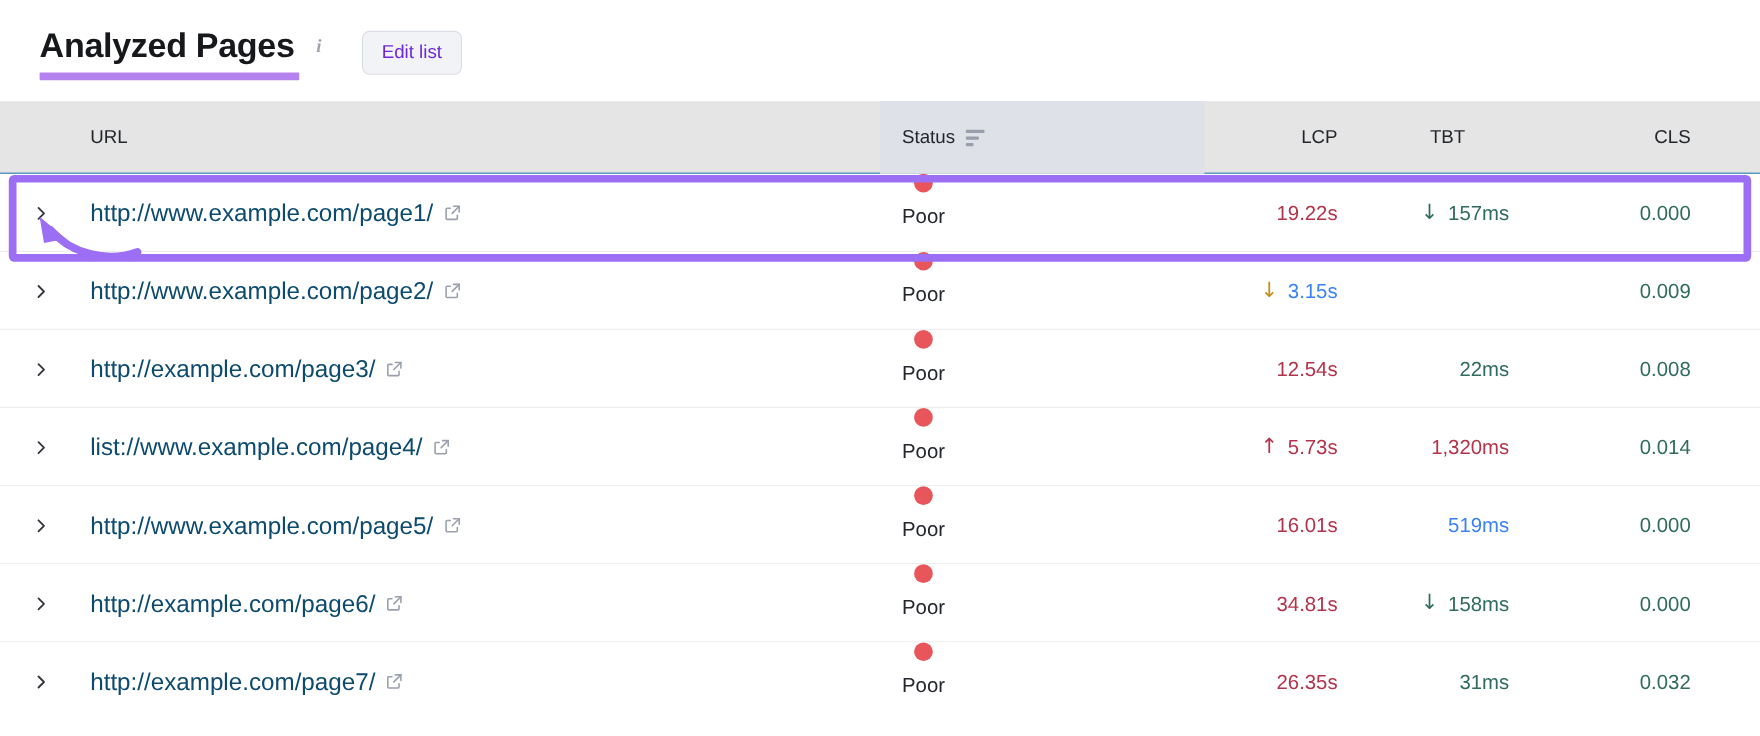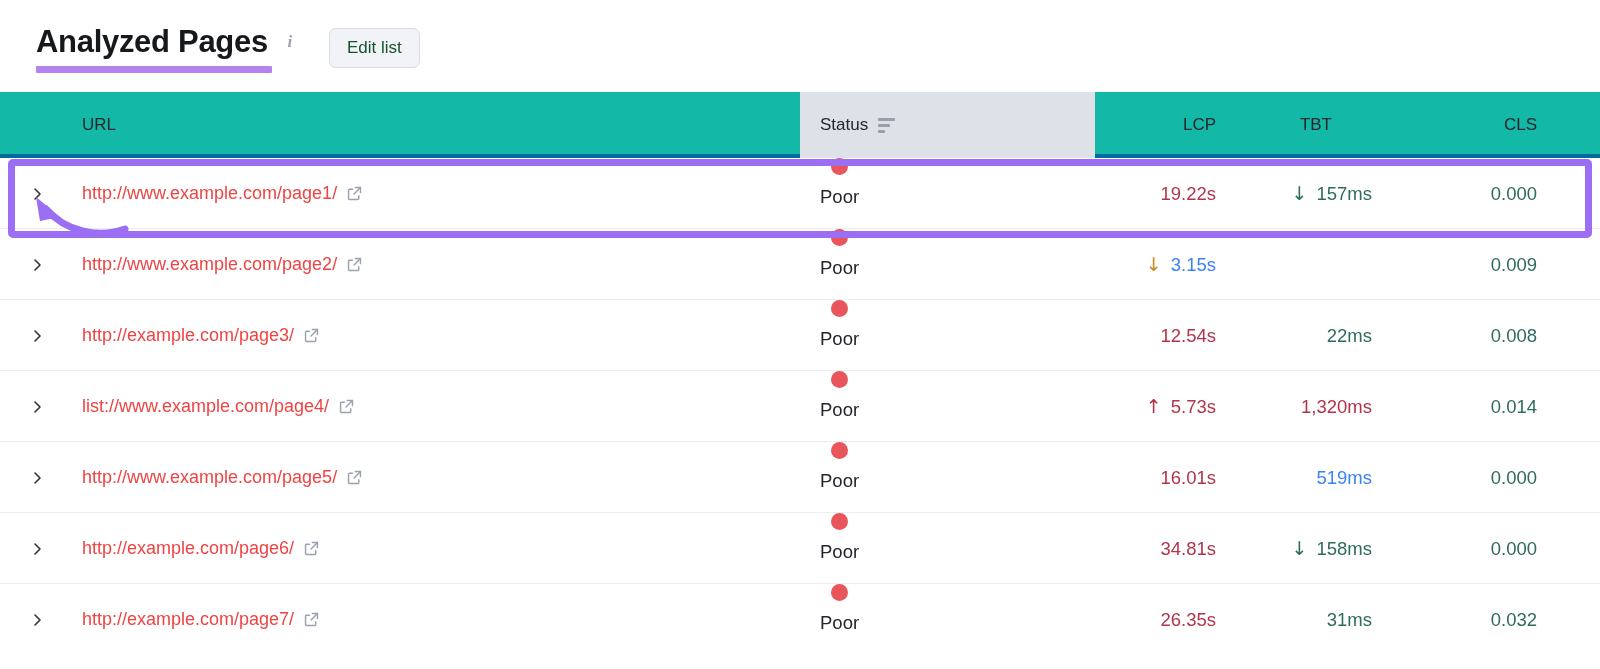--- a/index.html
+++ b/index.html
@@ -32,32 +32,32 @@
     margin-left: 14px; width: 16px; height: 20px;
     display: inline-flex; align-items: center; justify-content: center;
     color: #a0a3ad; font-size: 17px; font-style: italic;
     font-family: "Liberation Serif", serif; font-weight: 700;
     line-height: 20px; user-select: none;
   }
   .edit-list-btn {
     position: absolute; left: 329px; top: 28px;
     height: 40px; padding: 0 17px;
     background: #f2f3f7; border: 1px solid #dbdde5; border-radius: 7px;
-    color: #14532d; font-size: 17px; font-weight: 400;
+    color: #6d28d9; font-size: 17px; font-weight: 400;
     font-family: "Liberation Sans", sans-serif;
     display: flex; align-items: center; justify-content: center;
     cursor: pointer; white-space: nowrap;
   }
 
   
   .table { position: absolute; left: 0; top: 92px; width: 1600px; }
 
   .thead {
-    position: relative; height: 66px; background: #14b8a6;
-    border-bottom: 4px solid #0369a1;
+    position: relative; height: 66px; background: #e5e5e5;
+    border-bottom: 1px solid #0369a1;
   }
   .th-status-bg {
     position: absolute; left: 800px; top: 0; width: 295px; height: 66px;
     background: #dfe1e8;
   }
   .th {
     position: absolute; top: 0; height: 66px;
     display: flex; align-items: center;
     font-size: 17px; color: #23262c; font-weight: 400; white-space: nowrap;
   }
@@ -84,21 +84,21 @@
 
   .chevron {
     left: 24px; width: 26px; justify-content: center;
     color: #31343b; font-size: 21px; line-height: 1; cursor: pointer;
     font-family: "DejaVu Sans", sans-serif;
   }
   .chevron svg { display:block; }
 
   .url-cell { left: 82px; gap: 9px; }
   .url-link {
-    color: #ef4444; font-size: 18px; text-decoration: none;
+    color: #0c4a6e; font-size: 22px; text-decoration: none;
     white-space: nowrap; cursor: pointer;
   }
   .ext-icon { width: 17px; height: 17px; display: inline-block; cursor: pointer; }
 
   .status-cell { left: 820px; gap: 11px; flex-direction: column; }
   .status-dot {
     width: 17px; height: 17px; border-radius: 50%; background: #e8555a;
     display: inline-block; flex: 0 0 auto;
   }
   .status-label { font-size: 18.5px; color: #23262c; }

